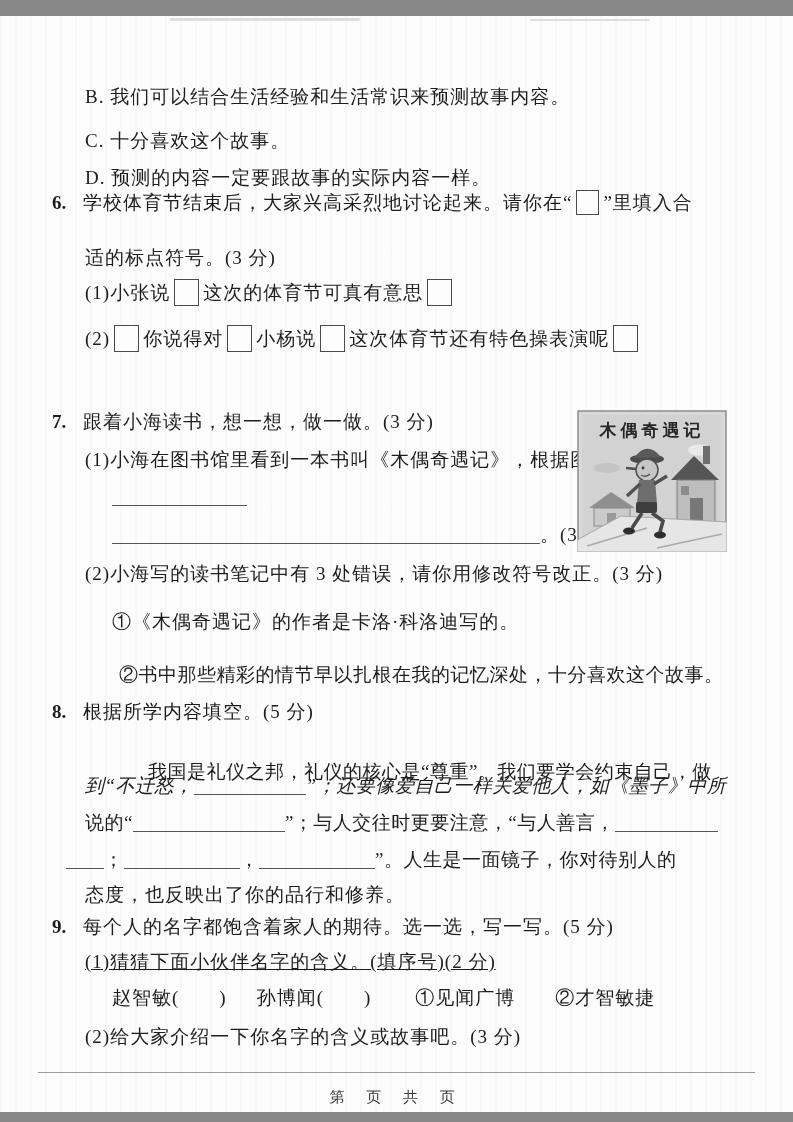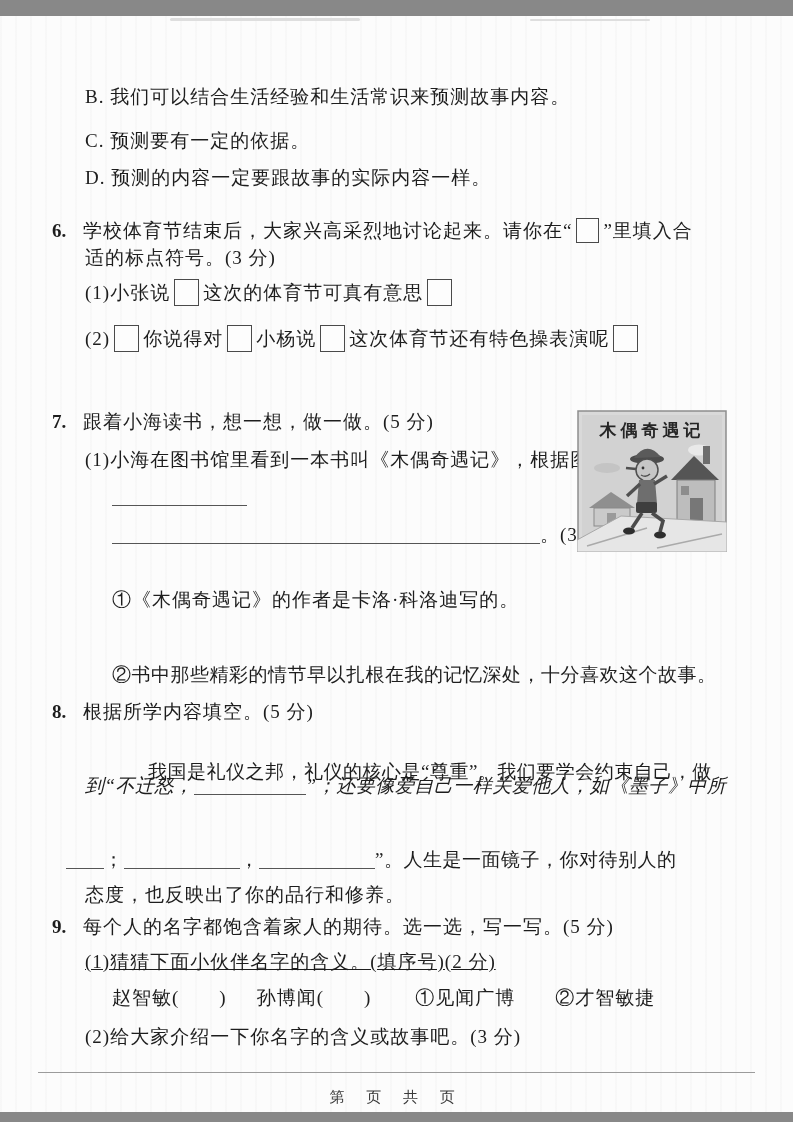--- a/index.html
+++ b/index.html
@@ -67,39 +67,39 @@
 </style>
 </head>
 <body>
 
 <div class="page">
 
   <div class="scan-smudge" style="left:170px;top:2px;width:190px;height:3px;"></div>
   <div class="scan-smudge" style="left:530px;top:3px;width:120px;height:2px;"></div>
 
   <div class="line" style="left:85px;top:66px;"><span>B. 我们可以结合生活经验和生活常识来预测故事内容。</span></div>
-  <div class="line" style="left:85px;top:110px;"><span>C. 预测要有一定的依据。</span></div>
+  <div class="line" style="left:85px;top:110px;"><span>C. 十分喜欢这个故事。</span></div>
   <div class="line" style="left:85px;top:147px;text-align:center;"><span>D. 预测的内容一定要跟故事的实际内容一样。</span></div>
 
-  <div class="line" style="left:52px;top:200px;">
+  <div class="line" style="left:52px;top:172px;">
     <span class="qnum">6.</span><span>学校体育节结束后，大家兴高采烈地讨论起来。请你在“</span><span class="box sm"></span><span>”里填入合</span>
   </div>
   <div class="line" style="left:85px;top:227px;"><span>适的标点符号。(3 分)</span></div>
 
   <div class="line" style="left:85px;top:262px;">
     <span>(1)小张说</span><span class="box"></span><span>这次的体育节可真有意思</span><span class="box"></span>
   </div>
 
   <div class="line" style="left:85px;top:308px;">
     <span>(2)</span><span class="box"></span><span>你说得对</span><span class="box"></span><span>小杨说</span><span class="box"></span><span>这次体育节还有特色操表演呢</span><span class="box"></span>
   </div>
 
 
   <div class="line" style="left:52px;top:391px;">
-    <span class="qnum">7.</span><span>跟着小海读书，想一想，做一做。(5 分)</span>
+    <span class="qnum">7.</span><span>跟着小海读书，想一想，做一做。(3 分)</span>
   </div>
 
   <div class="line" style="left:85px;top:429px;"><span>(1)小海在图书馆里看到一本书叫《木偶奇遇记》，根据图</span></div>
 
   <div class="line" style="left:112px;top:466px;">
     <span class="blank" style="width:135px;"></span>
   </div>
 
   <div class="line" style="left:112px;top:504px;">
     <span class="blank" style="width:428px;"></span><span>。(3 分)</span>
@@ -141,33 +141,37 @@
         <path d="M65,103 L55,118" stroke="#4a4a4a" stroke-width="3.6" fill="none"></path>
         <path d="M75,103 L86,111 L83,122" stroke="#4a4a4a" stroke-width="3.6" fill="none"></path>
         <ellipse cx="52" cy="121" rx="6" ry="3.5" fill="#2e2e2e"></ellipse>
         <ellipse cx="83" cy="125" rx="6" ry="3.5" fill="#2e2e2e"></ellipse>
       </g>
 
       <text x="75" y="26" text-anchor="middle" font-size="17" font-weight="bold" letter-spacing="4" fill="#262626" font-family="Liberation Serif, DejaVu Serif, serif">木偶奇遇记</text>
     </svg>
   </div>
 
-  <div class="line" style="left:112px;top:569px;"><span>①《木偶奇遇记》的作者是卡洛·科洛迪写的。</span></div>
-  <div class="line" style="left:112px;top:644px;letter-spacing:0.5px;"><span>②书中那些精彩的情节早以扎根在我的记忆深处，十分喜欢这个故事。</span></div>
+  <div class="line" style="left:85px;top:543px;"><span>(2)小海写的读书笔记中有 3 处错误，请你用修改符号改正。(3 分)</span></div>
+  <div class="line" style="left:112px;top:591px;"><span>①《木偶奇遇记》的作者是卡洛·科洛迪写的。</span></div>
+  <div class="line" style="left:119px;top:644px;letter-spacing:0.5px;"><span>②书中那些精彩的情节早以扎根在我的记忆深处，十分喜欢这个故事。</span></div>
 
   <div class="line" style="left:52px;top:681px;">
     <span class="qnum">8.</span><span>根据所学内容填空。(5 分)</span>
   </div>
 
   <div class="line" style="left:148px;top:741px;letter-spacing:0.5px;"><span>我国是礼仪之邦，礼仪的核心是“尊重”。我们要学会约束自己，做</span></div>
 
   <div class="line" style="left:85px;top:755px;letter-spacing:0.5px;font-style:italic;">
     <span>到“不迁怒，</span><span class="blank" style="width:112px;"></span><span>”；还要像爱自己一样关爱他人，如《墨子》中所</span>
   </div>
 
+  <div class="line" style="left:85px;top:792px;letter-spacing:0.5px;">
+    <span>说的“</span><span class="blank" style="width:152px;"></span><span>”；与人交往时更要注意，“与人善言，</span><span class="blank" style="width:103px;"></span>
+  </div>
 
   <div class="line" style="left:66px;top:829px;letter-spacing:0.5px;">
     <span class="blank" style="width:38px;"></span><span>；</span><span class="blank" style="width:116px;"></span><span>，</span><span class="blank" style="width:116px;"></span><span>”。人生是一面镜子，你对待别人的</span>
   </div>
 
   <div class="line" style="left:85px;top:864px;"><span>态度，也反映出了你的品行和修养。</span></div>
 
   <div class="line" style="left:52px;top:896px;">
     <span class="qnum">9.</span><span>每个人的名字都饱含着家人的期待。选一选，写一写。(5 分)</span>
   </div>

